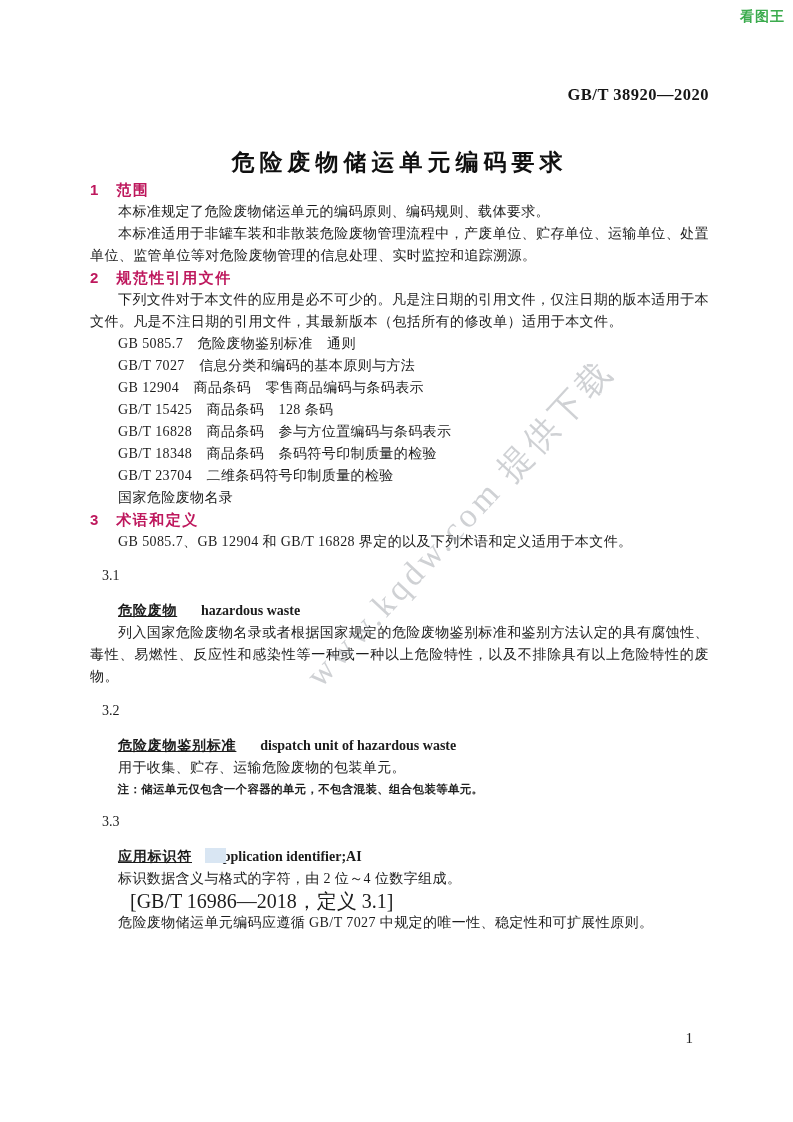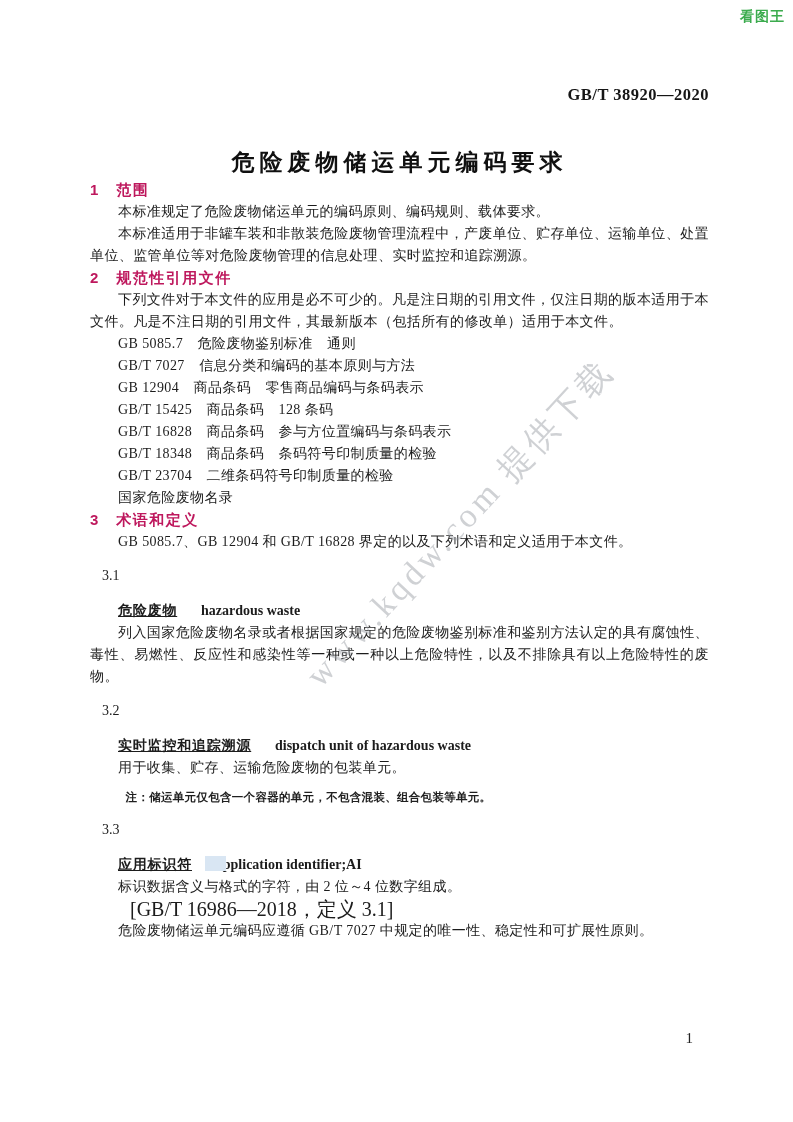--- a/index.html
+++ b/index.html
@@ -65,21 +65,21 @@
   }
   .term-zh { font-family:"Liberation Sans", sans-serif; font-weight:bold; letter-spacing:0.8px;text-decoration:underline; }
   .term-en { font-family:"Liberation Serif", serif; font-weight:bold; margin-left:1.7em; }
   .hl-artifact {
     position:absolute;
     left:115px; top:3px;
     width:21px; height:15px;
     background:#d9e6f3;
   }
   .note {
-    margin:8px;
+    margin:0;
     font-family:"Liberation Sans", sans-serif;
     font-size:11.5px;
     font-weight:600;
     line-height:20px;
     text-indent:2.4em;
     letter-spacing:0.3px;
     color:#1f1f1f;
   }
   .src { margin:0; font-size:20px; line-height:22px; text-indent:2em; }
   .page-num {
@@ -149,21 +149,21 @@
     <p class="term-num">3.1</p>
     <p class="term-line">
       <span class="term-zh">危险废物</span><span class="term-en">hazardous waste</span>
     </p>
     <p class="body ind">列入国家危险废物名录或者根据国家规定的危险废物鉴别标准和鉴别方法认定的具有腐蚀性、毒性、易燃性、反应性和感染性等一种或一种以上危险特性，以及不排除具有以上危险特性的废物。</p>
   </div>
 
   <div>
     <p class="term-num">3.2</p>
     <p class="term-line">
-      <span class="term-zh">实时监控和追踪溯源</span><span class="term-en">dispatch unit of hazardous waste</span>
+      <span class="term-zh">危险废物鉴别标准</span><span class="term-en">dispatch unit of hazardous waste</span>
     </p>
     <p class="body ind">用于收集、贮存、运输危险废物的包装单元。</p>
     <p class="note">注：储运单元仅包含一个容器的单元，不包含混装、组合包装等单元。</p>
   </div>
 
   <div>
     <p class="term-num">3.3</p>
     <p class="term-line">
       <span class="hl-artifact"></span>
       <span class="term-zh">应用标识符</span><span class="term-en">application identifier;AI</span>

